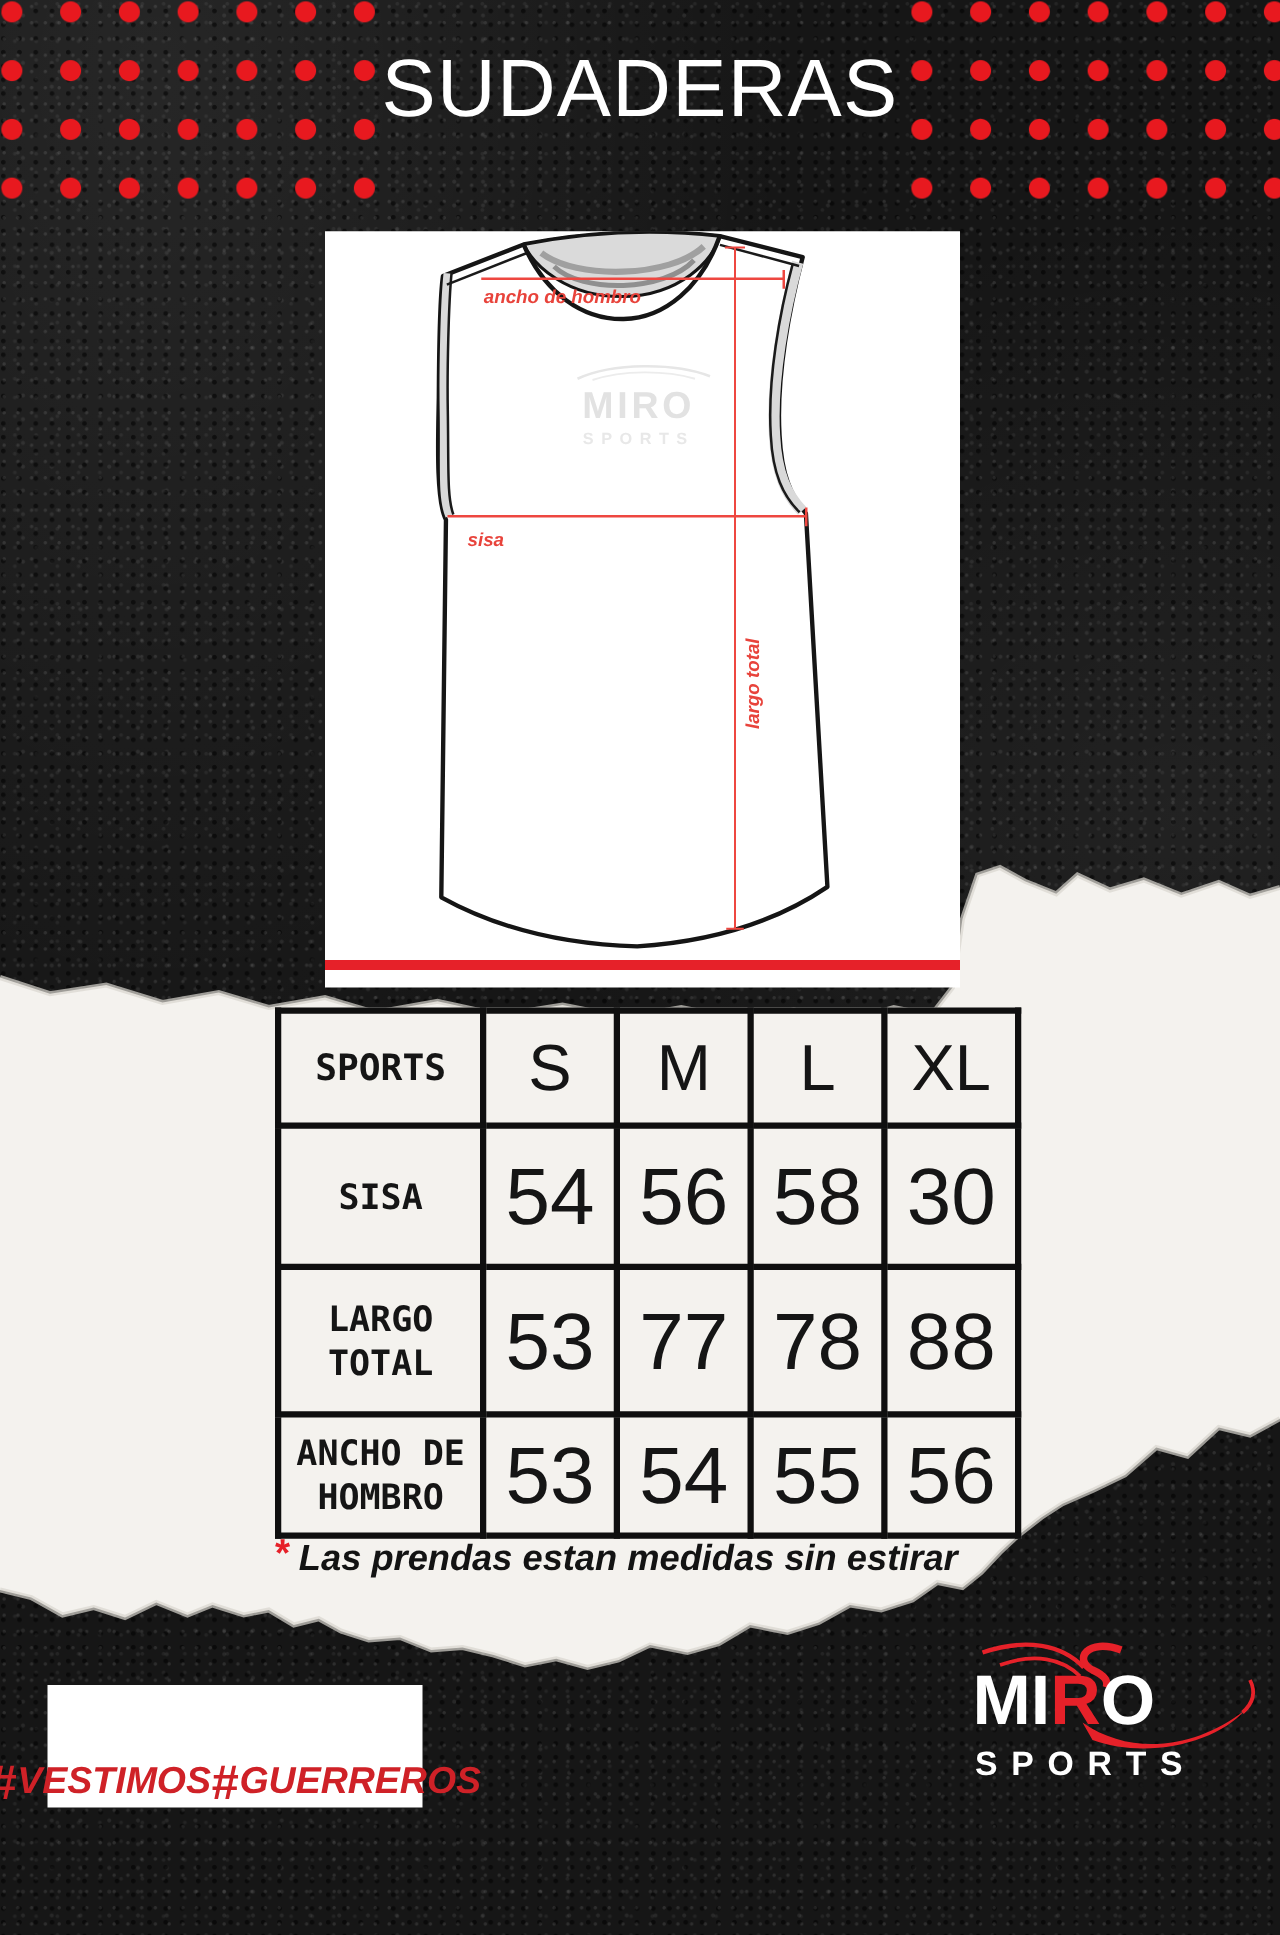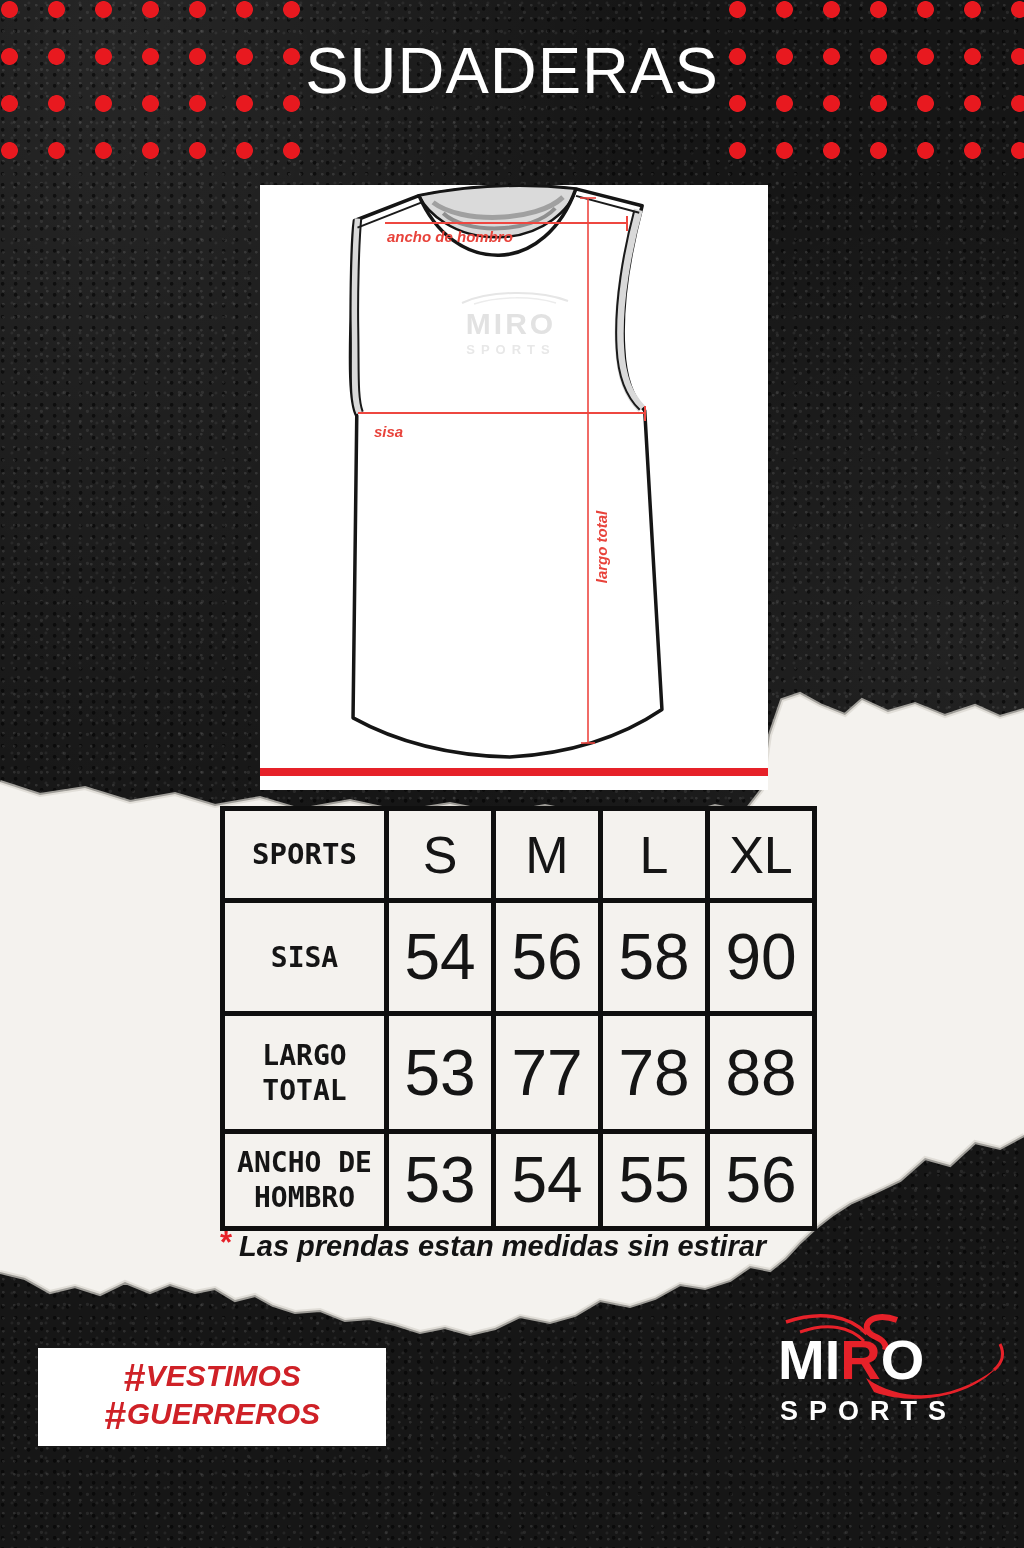--- a/index.html
+++ b/index.html
@@ -41,22 +41,22 @@
   .size-table td{border:5px solid #0f0f0f;text-align:center;vertical-align:middle;padding:0;}
   .row-label{font-family:"DejaVu Sans Mono", monospace;font-weight:700;font-size:28px;line-height:1.25;}
   .size-hdr{font-size:52px;font-weight:400;}
   .val{font-size:64px;font-weight:400;}
   .note{
     position:absolute;left:220px;top:1228px;width:592px;
     font-style:italic;font-weight:700;font-size:29px;color:#131313;
   }
   .note .ast{color:var(--accent-red,#e62129);font-style:normal;font-size:31px;position:relative;top:-3px;margin-right:7px;}
   .hashtag-box{
-    position:absolute;left:38px;top:1348px;width:348px;height:98px;background:#ffffff;
-    display:flex;flex-direction:column;justify-content:center;align-items:center;
+    position:absolute;left:38px;top:1348px;width:300px;height:98px;background:#ffffff;
+    display:flex;flex-direction:row;justify-content:center;align-items:flex-end;
   }
   .ht-line{font-style:italic;font-weight:700;font-size:30px;line-height:.98;color:var(--hashtag-red,#cf2127);white-space:nowrap;}
   .ht-hash{font-size:39px;vertical-align:-5px;margin-right:1px;}
   .brand-logo{position:absolute;left:766px;top:1308px;width:250px;height:145px;}
   .brand-word{position:absolute;left:12px;top:24px;font-weight:700;font-size:56px;line-height:1;color:#ffffff;letter-spacing:0;}
   .brand-r{color:var(--accent-red,#e62129);}
   .brand-sports{position:absolute;left:14px;top:88px;font-weight:700;font-size:27px;color:#ffffff;letter-spacing:11px;white-space:nowrap;}
   .brand-swoosh{position:absolute;left:0;top:0;}
 </style>
 </head>
@@ -145,21 +145,21 @@
       <td class="size-hdr">S</td>
       <td class="size-hdr">M</td>
       <td class="size-hdr">L</td>
       <td class="size-hdr">XL</td>
     </tr>
     <tr style="height:113px">
       <td class="row-label">SISA</td>
       <td class="val">54</td>
       <td class="val">56</td>
       <td class="val">58</td>
-      <td class="val">90</td>
+      <td class="val">30</td>
     </tr>
     <tr style="height:118px">
       <td class="row-label">LARGO TOTAL</td>
       <td class="val">53</td>
       <td class="val">77</td>
       <td class="val">78</td>
       <td class="val">88</td>
     </tr>
     <tr style="height:97px">
       <td class="row-label">ANCHO DE HOMBRO</td>

